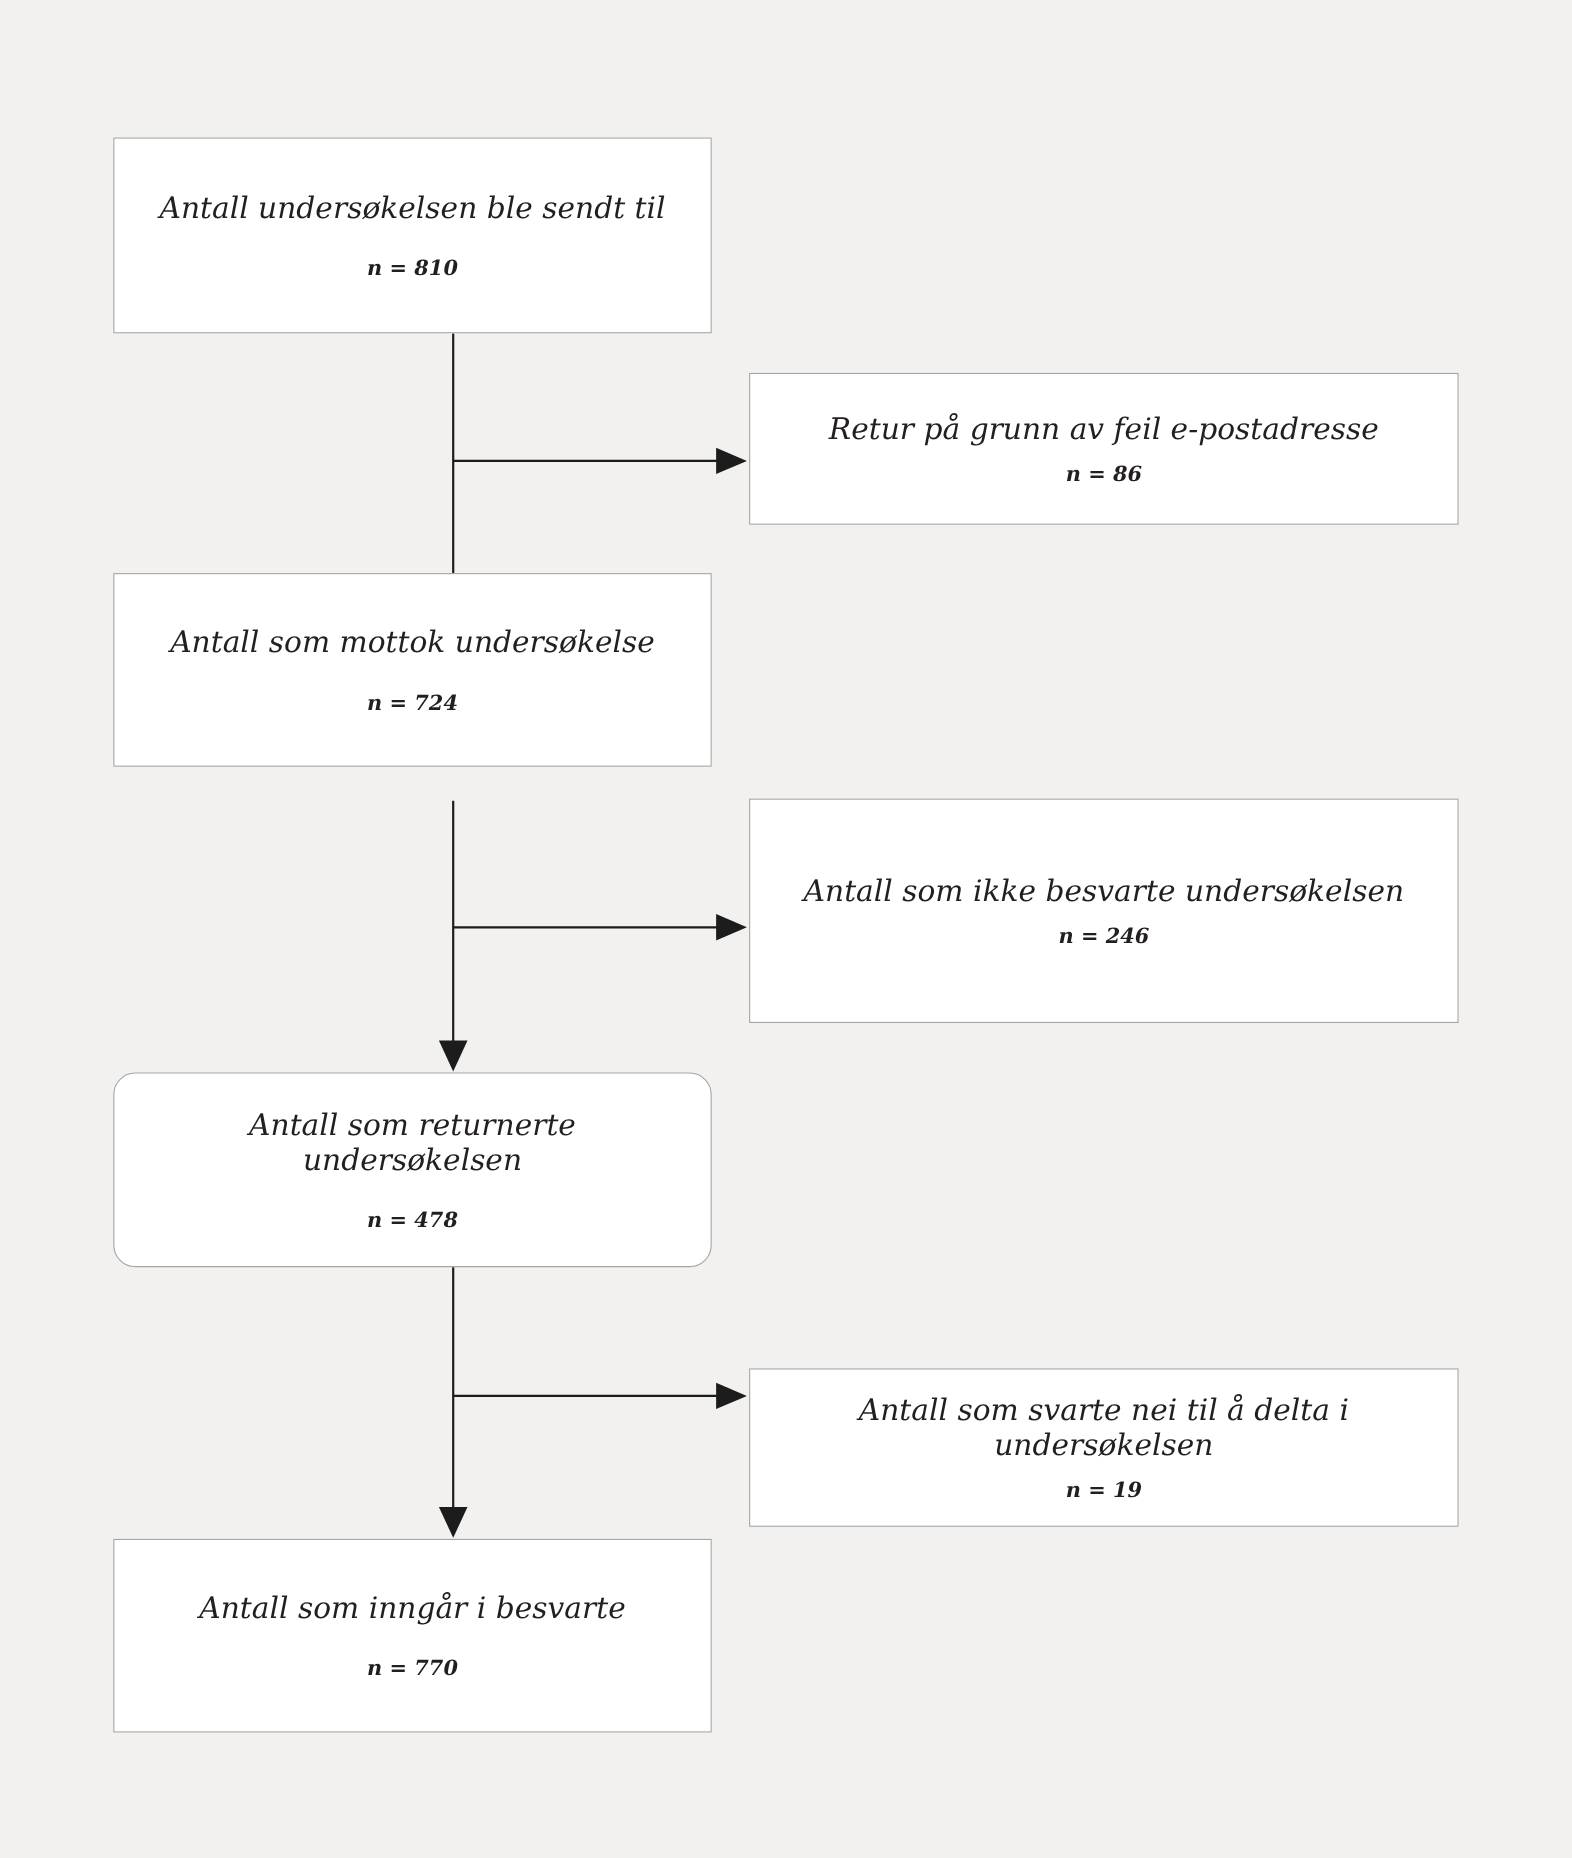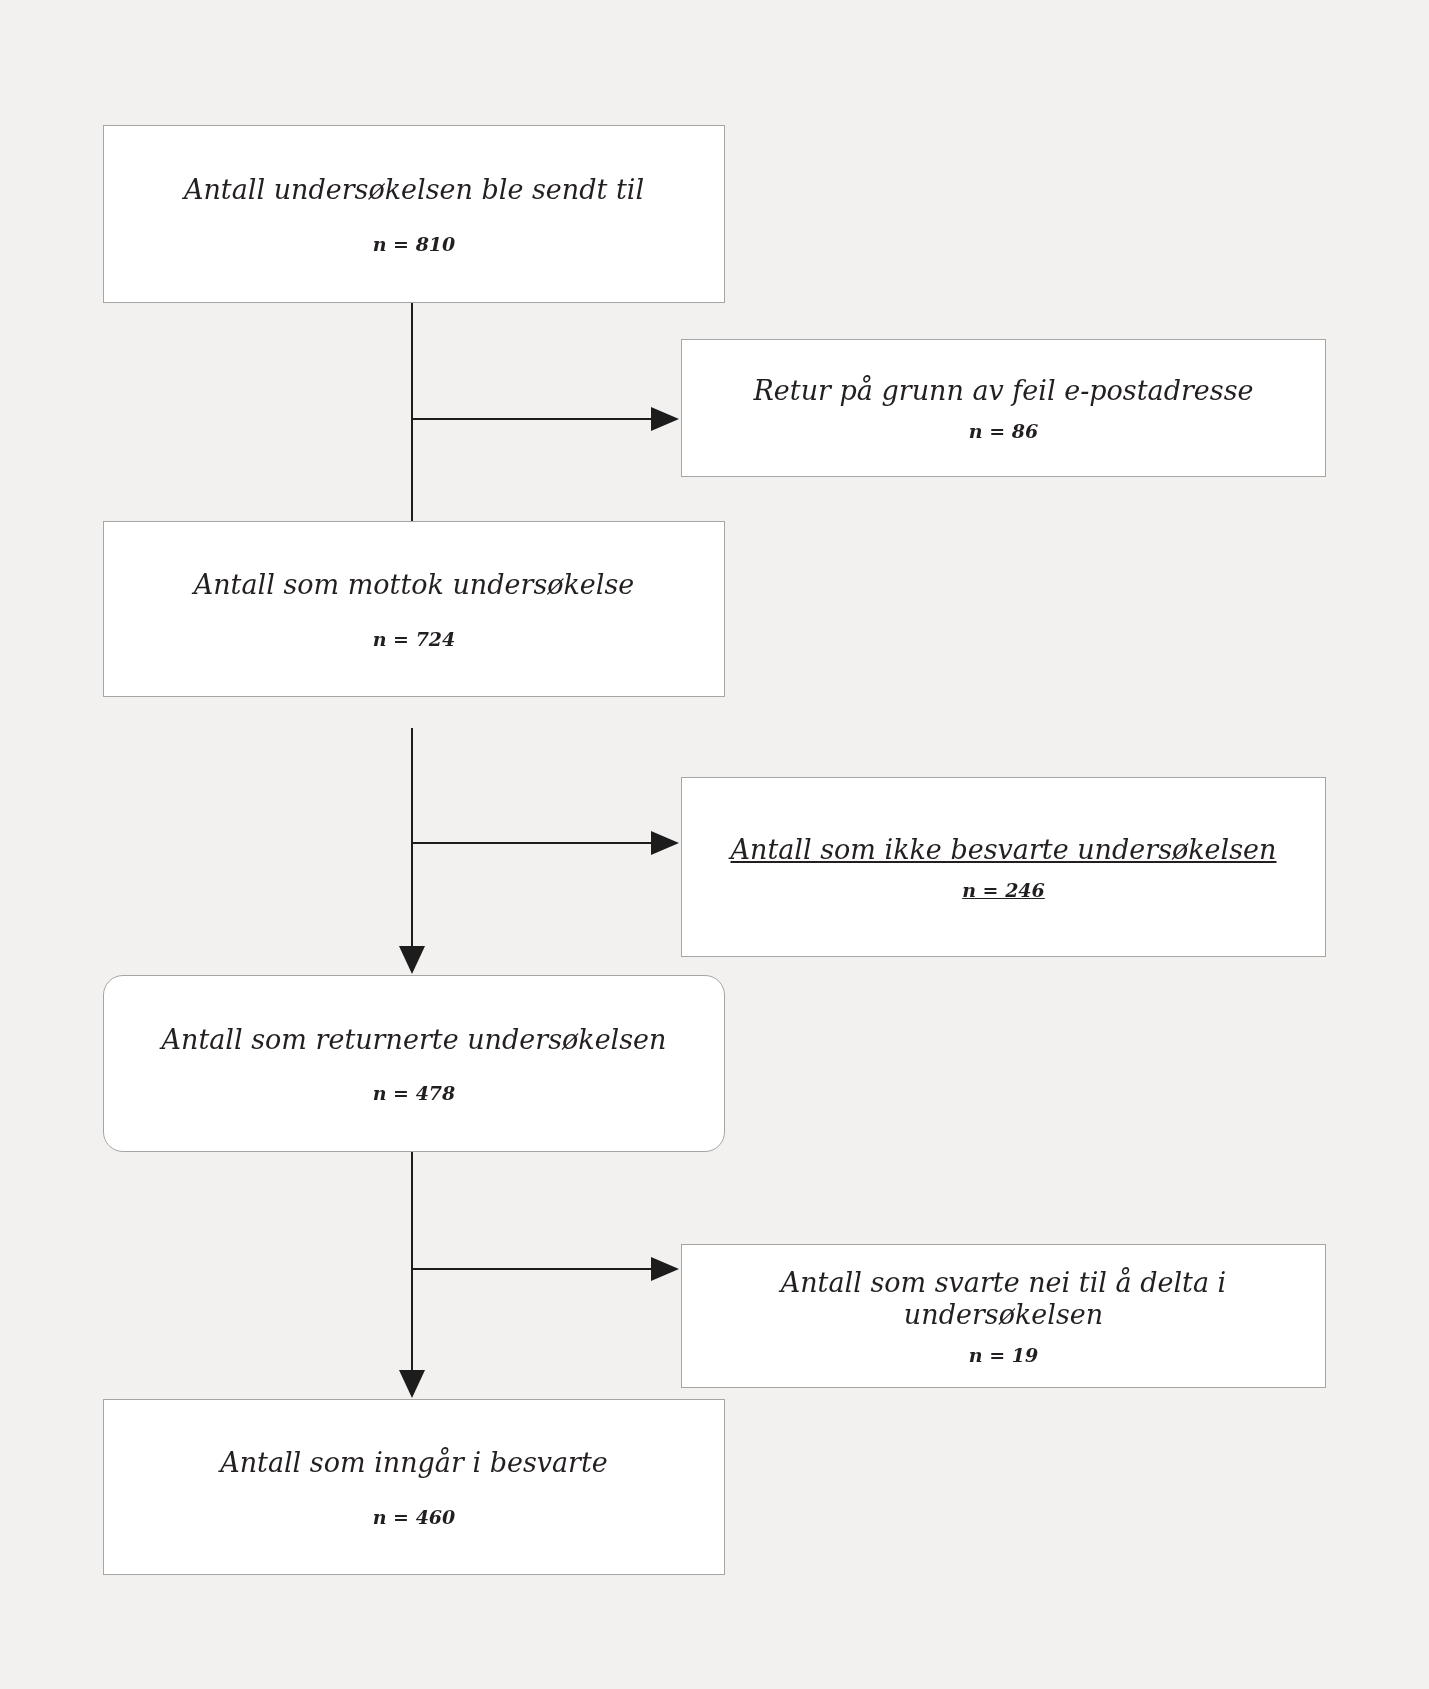--- a/index.html
+++ b/index.html
@@ -52,26 +52,26 @@
     font-size: 27px;
     line-height: 1.2;
     white-space: pre-wrap;
   }
   .flow-box .n-value {
     font-style: italic;
     font-weight: 700;
     font-size: 19px;
     line-height: 1;
   }
-  .col-left  { left: 103px; width: 622px; gap: 28px; }
+  .col-left  { left: 103px; width: 544px; gap: 28px; }
   .col-right { left: 681px; width: 645px; }
   .box-sent         { top: 125px;  height: 178px; }
   .box-return-email { top: 339px;  height: 138px; }
   .box-received     { top: 521px;  height: 176px; }
-  .box-no-response  { top: 777px;  height: 180px; text-decoration: underline; }
+  .box-no-response  { top: 726px;  height: 204px; }
   .box-returned     { top: 975px;  height: 177px; border-radius: 20px; }
   .box-declined     { top: 1244px; height: 144px; }
   .box-analysis     { top: 1399px; height: 176px; }
 </style>
 </head>
 <body>
 
 <div class="canvas">
 
   <svg class="connectors" viewBox="0 0 1429 1689" xmlns="http://www.w3.org/2000/svg">
@@ -132,16 +132,16 @@
     <div class="n-value">n = 478</div>
   </div>
 
   <div class="flow-box col-right box-declined">
     <div class="label">Antall som svarte nei til å delta i  undersøkelsen</div>
     <div class="n-value">n = 19</div>
   </div>
 
   <div class="flow-box col-left box-analysis">
     <div class="label">Antall som inngår i besvarte</div>
-    <div class="n-value">n = 460</div>
+    <div class="n-value">n = 770</div>
   </div>
 
 </div>
 
 </body></html>

